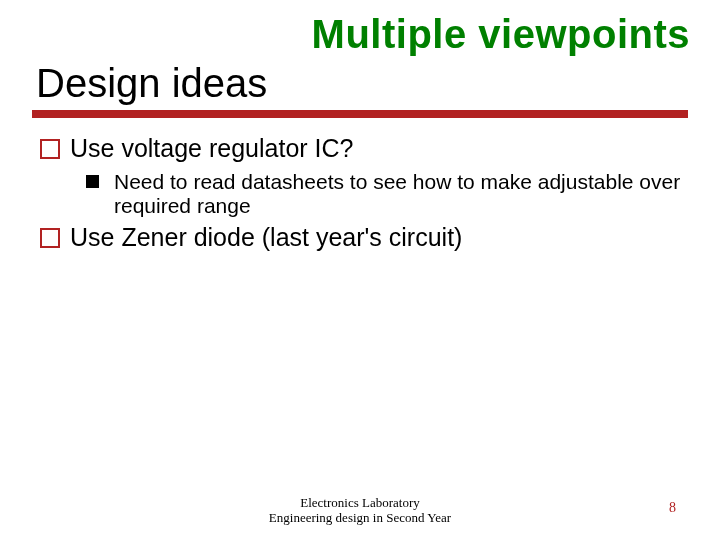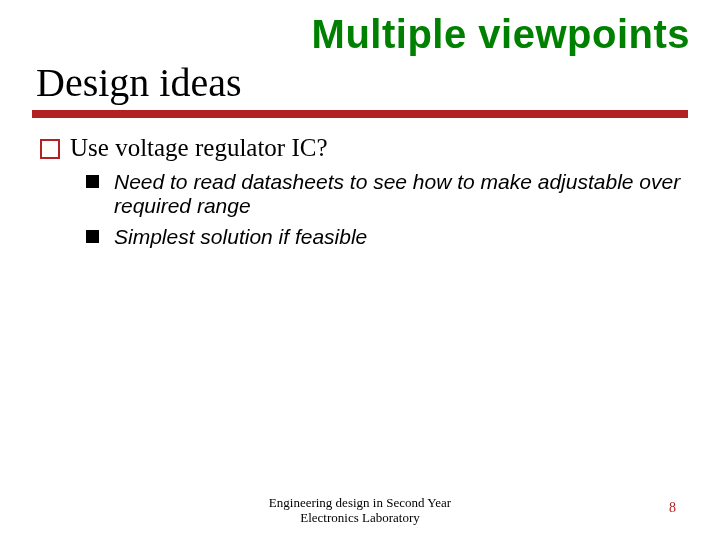--- a/index.html
+++ b/index.html
@@ -27,21 +27,21 @@
     color: #008000;
     font-family: "Trebuchet MS", "Gill Sans", sans-serif;
     font-size: 40px;
     font-weight: 600;
     letter-spacing: 0.5px;
   }
   .title {
     position: absolute;
     bottom: 2px;
     left: 0;
-    font-family: Liberation Serif, serif;
+    font-family: Liberation Sans, sans-serif;
     font-size: 40px;
     font-weight: 400;
   }
   .rule {
     height: 10px;
     margin-top: 2px;
     margin-bottom: 14px;
     position: relative;
   }
   .rule .bar {
@@ -53,40 +53,38 @@
   .content {
     font-family: Verdana, Geneva, sans-serif;
   }
   .lvl1 {
     font-size: 25px;
     line-height: 1.12;
     padding-left: 34px;
     position: relative;
     margin-top: 6px;
     margin-bottom: 2px;
-    font-family: Liberation Serif, serif;
   }
   .lvl1::before {
     content: "";
     position: absolute;
     left: 4px;
     top: 5px;
     width: 16px;
     height: 16px;
     border: 2px solid #b22222;
     background: transparent;
   }
   .lvl2 {
     font-size: 21px;
     line-height: 1.12;
     padding-left: 78px;
     position: relative;
     margin-top: 8px;
     margin-bottom: 4px;
-    font-style: italic;
   }
   .lvl2::before {
     content: "";
     position: absolute;
     left: 50px;
     top: 5px;
     width: 13px;
     height: 13px;
     background: #000;
   }
@@ -119,24 +117,24 @@
   </div>
 
   <div class="rule">
     <div class="bar"></div>
   </div>
 
   <div class="content">
     <div class="lvl1">Use voltage regulator IC?</div>
     <div class="lvl2">Need to read datasheets to see how to make adjustable over required range</div>
 
+    <div class="lvl1">Use Zener diode (last year's circuit)</div>
 
-    <div class="lvl2">Simplest solution if feasible</div>
 
   </div>
 
   <div class="footer">
+    <div>Electronics Laboratory</div>
     <div>Engineering design in Second Year</div>
-    <div>Electronics Laboratory</div>
   </div>
 
   <div class="pagenum">8</div>
 </div>
 
 </body></html>

